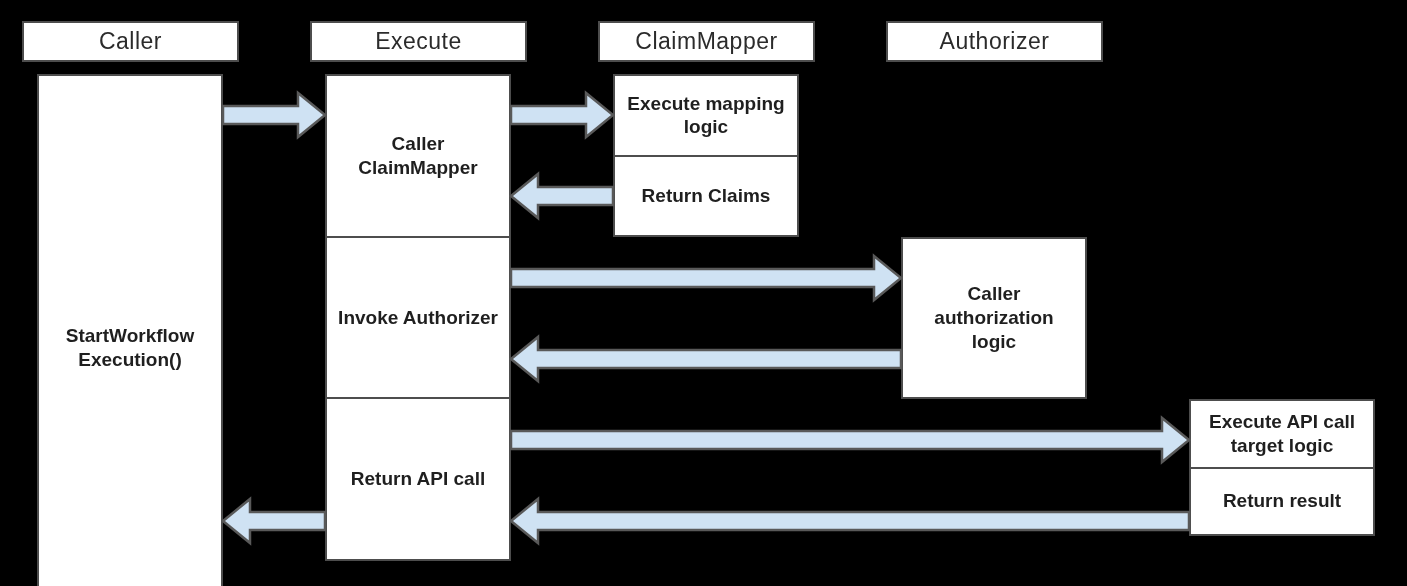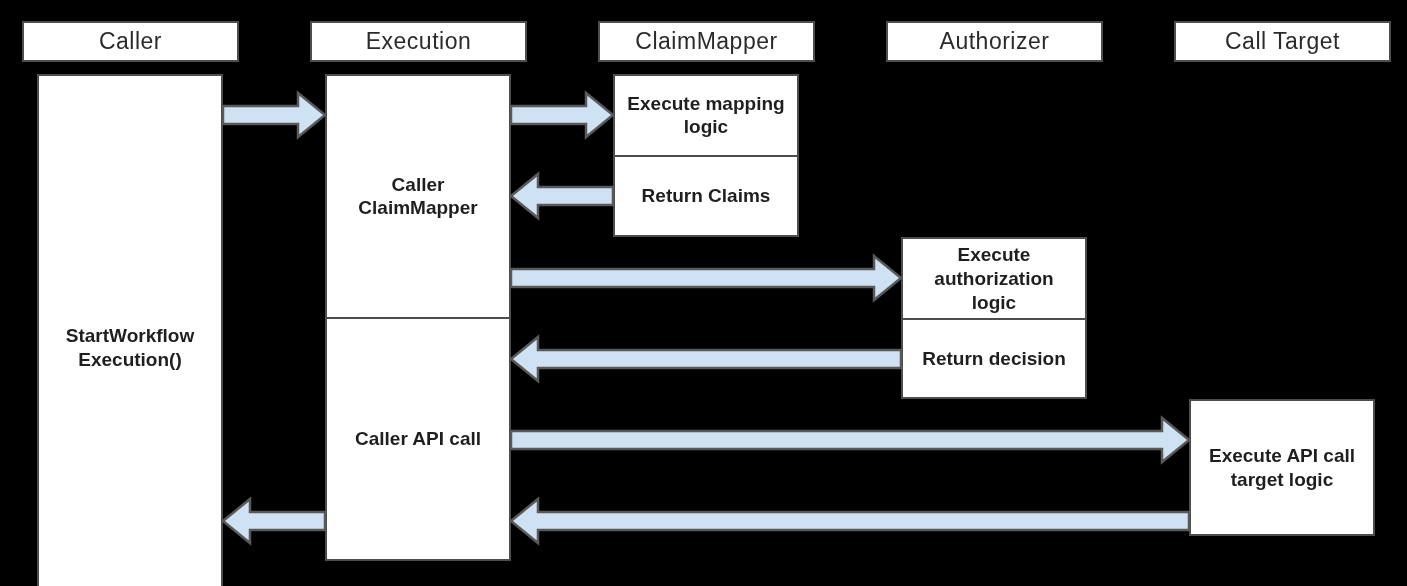--- a/index.html
+++ b/index.html
@@ -51,46 +51,46 @@
     width: 1407px; height: 586px;
     pointer-events: none;
   }
 </style>
 </head>
 <body>
 
 <div class="stage">
 
   <div class="lane-header" style="left:22px">Caller</div>
-  <div class="lane-header" style="left:310px">Execution</div>
+  <div class="lane-header" style="left:310px">Execute</div>
   <div class="lane-header" style="left:886px">Authorizer</div>
   <div class="lane-header" style="left:598px">ClaimMapper</div>
-  <div class="lane-header" style="left:1174px">Call Target</div>
 
   <div class="act" style="left:37px; top:74px; height:547px">
     <div class="sec">StartWorkflow Execution()</div>
   </div>
 
   <div class="act" style="left:325px; top:74px; height:487px">
     <div class="sec">Caller ClaimMapper</div>
-    <div class="sec">Caller API call</div>
+    <div class="sec">Invoke Authorizer</div>
+    <div class="sec">Return API call</div>
   </div>
 
   <div class="act" style="left:613px; top:74px; height:163px">
     <div class="sec">Execute mapping logic</div>
     <div class="sec">Return Claims</div>
   </div>
 
   <div class="act" style="left:901px; top:237px; height:162px">
-    <div class="sec">Execute authorization logic</div>
-    <div class="sec">Return decision</div>
+    <div class="sec">Caller authorization logic</div>
   </div>
 
   <div class="act" style="left:1189px; top:399px; height:137px">
     <div class="sec">Execute API call target logic</div>
+    <div class="sec">Return result</div>
   </div>
 
   <svg id="arrow-layer" viewBox="0 0 1407 586" xmlns="http://www.w3.org/2000/svg">
       <polygon points="223,106 298,106 298,93 325,115 298,137 298,124 223,124" fill="#cfe2f3" stroke="#595959" stroke-width="2.5"></polygon>
       <polygon points="511,106 586,106 586,93 613,115 586,137 586,124 511,124" fill="#cfe2f3" stroke="#595959" stroke-width="2.5"></polygon>
       <polygon points="613,187 538,187 538,174 511,196 538,218 538,205 613,205" fill="#cfe2f3" stroke="#595959" stroke-width="2.5"></polygon>
       <polygon points="511,269 874,269 874,256 901,278 874,300 874,287 511,287" fill="#cfe2f3" stroke="#595959" stroke-width="2.5"></polygon>
       <polygon points="901,350 538,350 538,337 511,359 538,381 538,368 901,368" fill="#cfe2f3" stroke="#595959" stroke-width="2.5"></polygon>
       <polygon points="511,431 1162,431 1162,418 1189,440 1162,462 1162,449 511,449" fill="#cfe2f3" stroke="#595959" stroke-width="2.5"></polygon>
       <polygon points="1189,512 538,512 538,499 511,521 538,543 538,530 1189,530" fill="#cfe2f3" stroke="#595959" stroke-width="2.5"></polygon>

